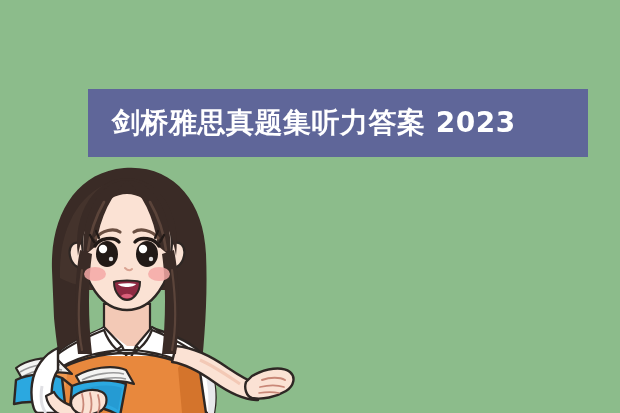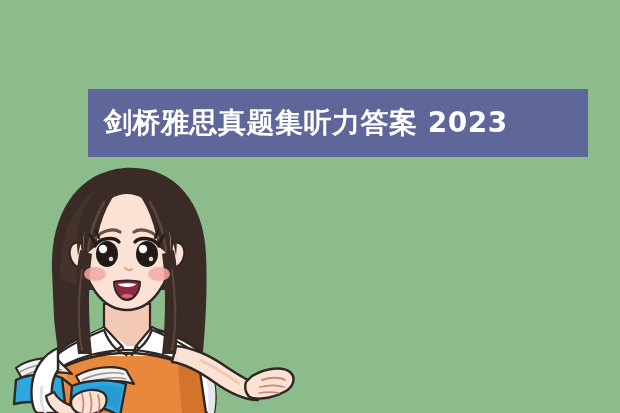--- a/index.html
+++ b/index.html
@@ -28,21 +28,21 @@
     position: absolute;
     left: 88px;
     top: 89px;
     width: 500px;
     height: 68px;
     display: flex;
     align-items: center;
   }
   #title-text {
     display: block;
-    padding-left: 16px;
+    padding-left: 24px;
     color: #ffffff;
     font-size: 28px;
     font-weight: bold;
     letter-spacing: 0.5px;
     line-height: 1;
     white-space: nowrap;
     font-family: "DejaVu Sans", "Liberation Sans", sans-serif;
   }
   #illustration {
     position: absolute;

